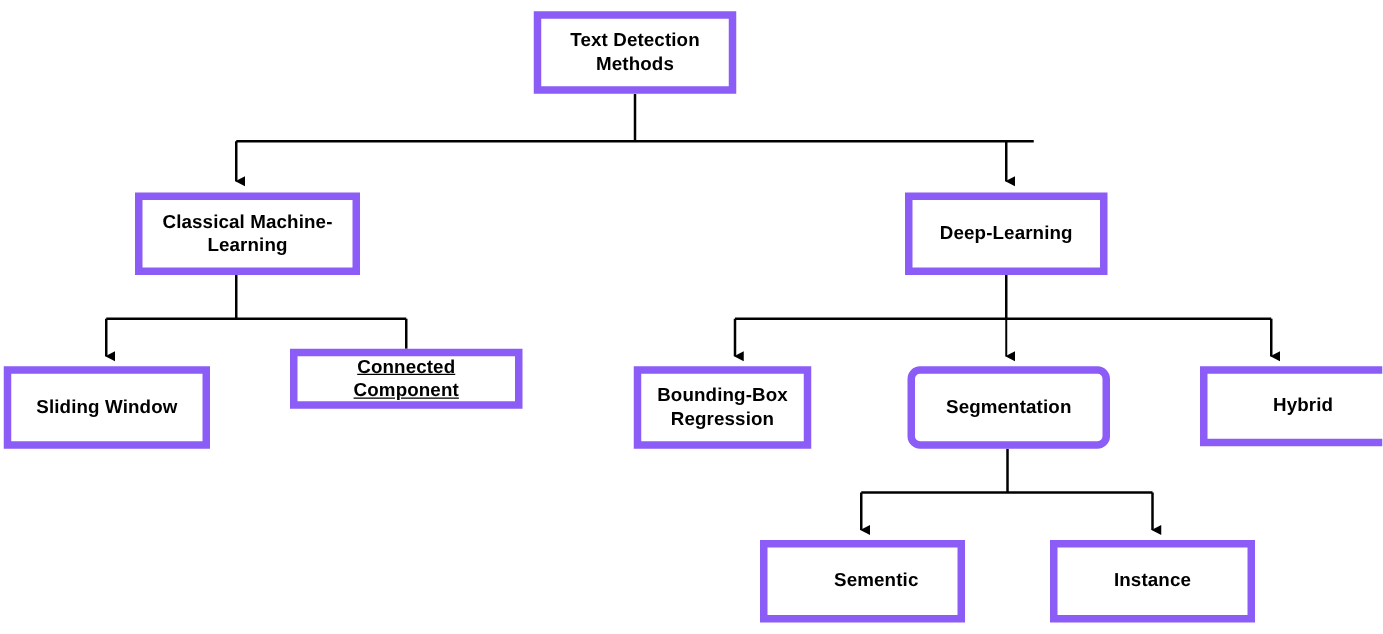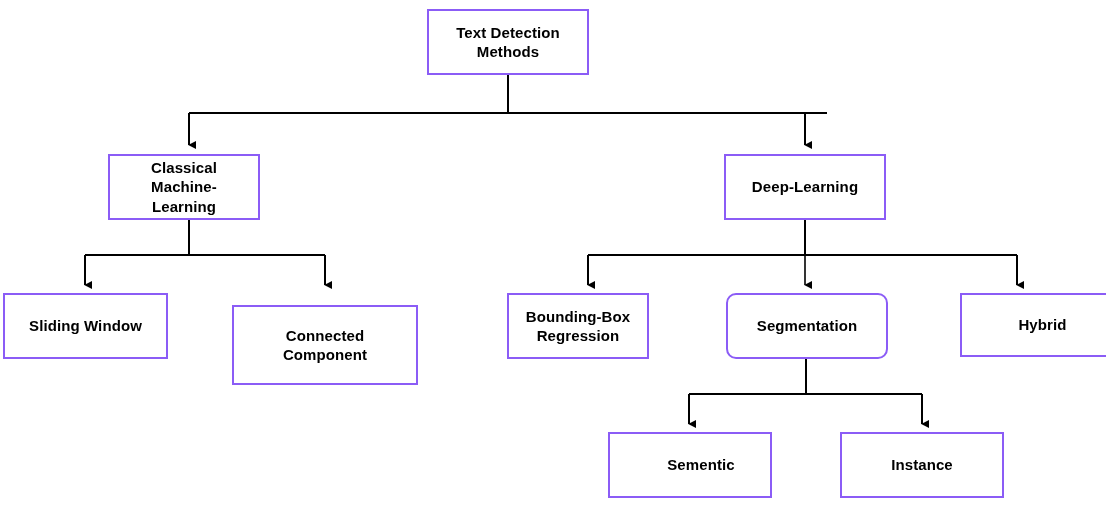--- a/index.html
+++ b/index.html
@@ -21,21 +21,21 @@
     position: absolute;
     left: 0;
     top: 0;
     width: 1106px;
     height: 507px;
   }
   .node {
     position: absolute;
     box-sizing: border-box;
     background: #ffffff;
-    border: 2px solid #8b5cf6;
+    border: 6px solid #8b5cf6;
     display: flex;
     align-items: center;
     justify-content: center;
     text-align: center;
     color: #000000;
     font-weight: bold;
     font-size: 15px;
     line-height: 1.28;
     letter-spacing: 0.1px;
     z-index: 2;
@@ -86,34 +86,34 @@
       <path d="M 689,394 L 689,424" stroke="#000000" stroke-width="2" fill="none" marker-end="url(#arrowhead)"></path>
       <path d="M 922,394 L 922,424" stroke="#000000" stroke-width="2" fill="none" marker-end="url(#arrowhead)"></path>
     </g>
   </svg>
 
   <div class="node" style="left:427px; top:9px; width:162px; height:66px;">
     <span class="node-label">Text Detection
 Methods</span>
   </div>
 
-  <div class="node" style="left:108px; top:154px; width:152px; height:66px;">
+  <div class="node" style="left:108px; top:154px; width:180px; height:66px;">
     <span class="node-label">Classical Machine-
 Learning</span>
   </div>
 
   <div class="node" style="left:724px; top:154px; width:162px; height:66px;">
     <span class="node-label">Deep-Learning</span>
   </div>
 
   <div class="node" style="left:3px; top:293px; width:165px; height:66px;">
     <span class="node-label">Sliding Window</span>
   </div>
 
-  <div class="node" style="left:232px; top:305px; width:186px; height:80px;">
+  <div class="node" style="left:232px; top:279px; width:186px; height:48px;text-decoration:underline;">
     <span class="node-label">Connected
 Component</span>
   </div>
 
   <div class="node" style="left:507px; top:293px; width:142px; height:66px;">
     <span class="node-label">Bounding-Box
 Regression</span>
   </div>
 
   <div class="node" style="left:726px; top:293px; width:162px; height:66px;border-radius:10px;">

